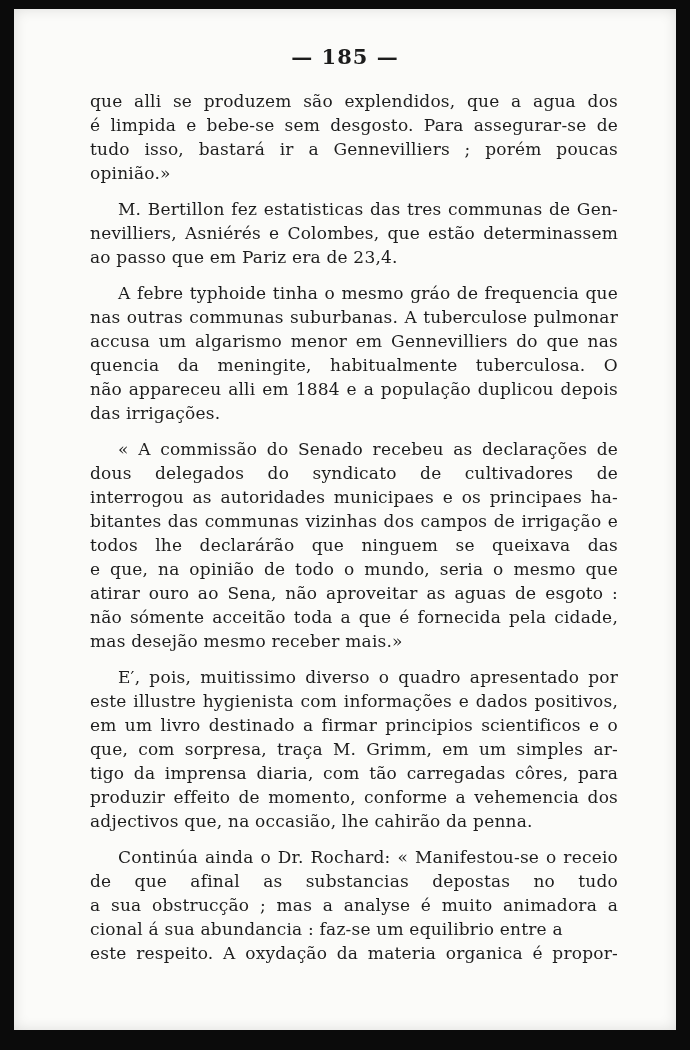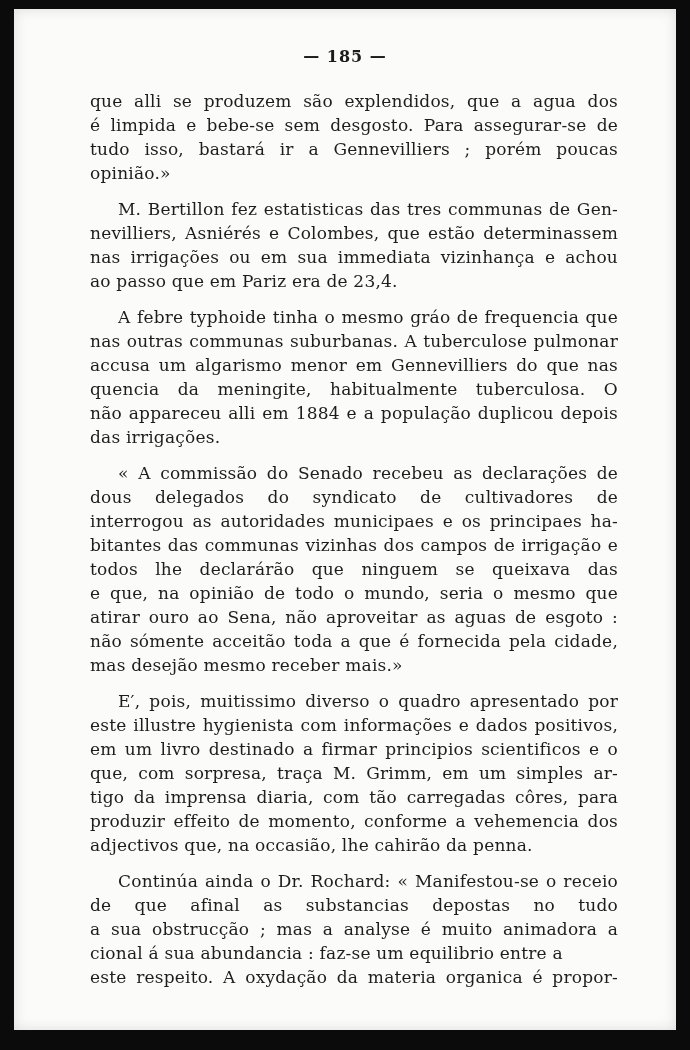--- a/index.html
+++ b/index.html
@@ -18,21 +18,21 @@
     position: absolute;
     left: 14px; top: 9px;
     width: 662px; height: 1021px;
     background: #fbfbf9;
     box-shadow: inset 0 0 14px rgba(0,0,0,0.12);
     overflow: hidden;
   }
   .page-number {
     margin-top: 36px;
     text-align: center;
-    font-size: 16px;
+    font-size: 21px;
     font-weight: bold;
     letter-spacing: 1px;
     color: #1c1c1c;
     line-height: 24px;
   }
   .text-block {
     margin: 20px 0 0 64px;
     width: 552px;
     font-size: 17px;
     line-height: 24px;
@@ -63,21 +63,20 @@
     <div class="text-block">
         <div class="paragraph">
           <div class="line">que alli se produzem são explendidos, que a agua dos drenos</div>
           <div class="line">é limpida e bebe-se sem desgosto. Para assegurar-se de</div>
           <div class="line">tudo isso, bastará ir a Gennevilliers ; porém poucas pessoas</div>
           <div class="line last">opinião.»</div>
         </div>
         <div class="paragraph">
           <div class="line indent">M. Bertillon fez estatisticas das tres communas de Gen-</div>
           <div class="line">nevilliers, Asniérés e Colombes, que estão determinassem</div>
-          <div class="line">nas irrigações ou em sua immediata vizinhança e achou</div>
           <div class="line last">ao passo que em Pariz era de 23,4.</div>
         </div>
         <div class="paragraph">
           <div class="line indent">A febre typhoide tinha o mesmo gráo de frequencia que</div>
           <div class="line">nas outras communas suburbanas. A tuberculose pulmonar</div>
           <div class="line">accusa um algarismo menor em Gennevilliers do que nas</div>
           <div class="line">quencia da meningite, habitualmente tuberculosa. O cholera</div>
           <div class="line">não appareceu alli em 1884 e a população duplicou depois</div>
           <div class="line last">das irrigações.</div>
         </div>

